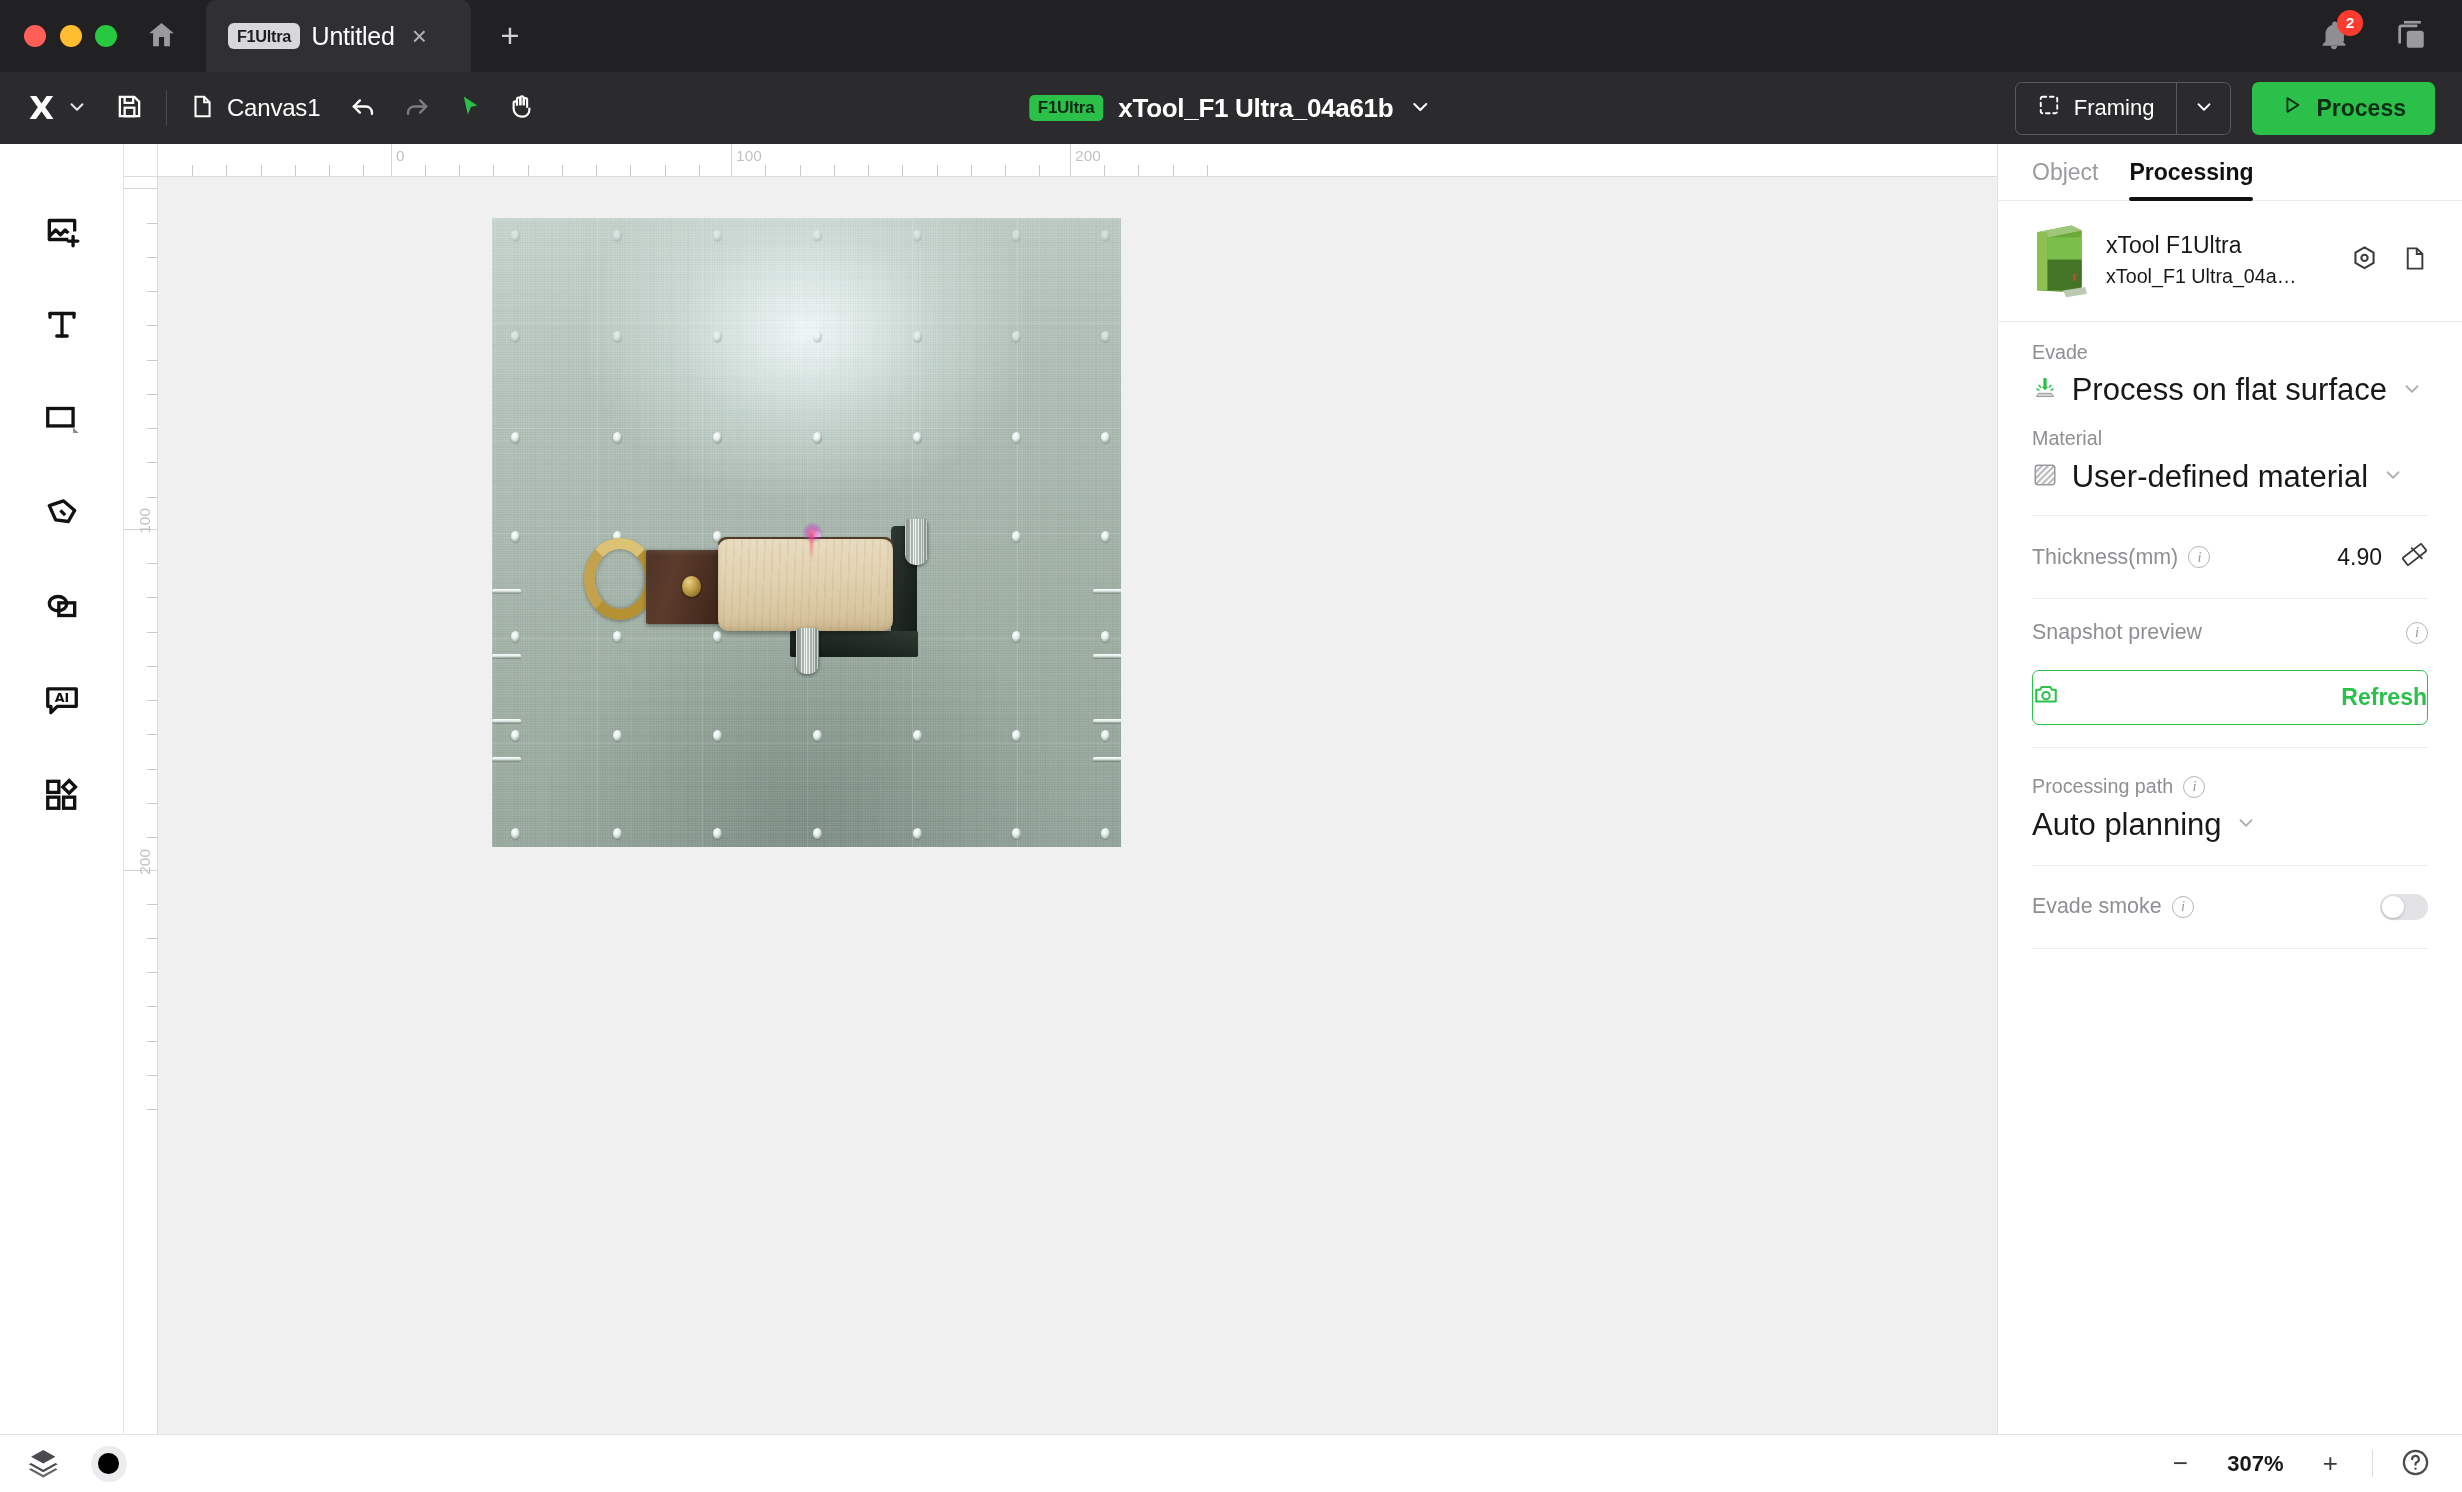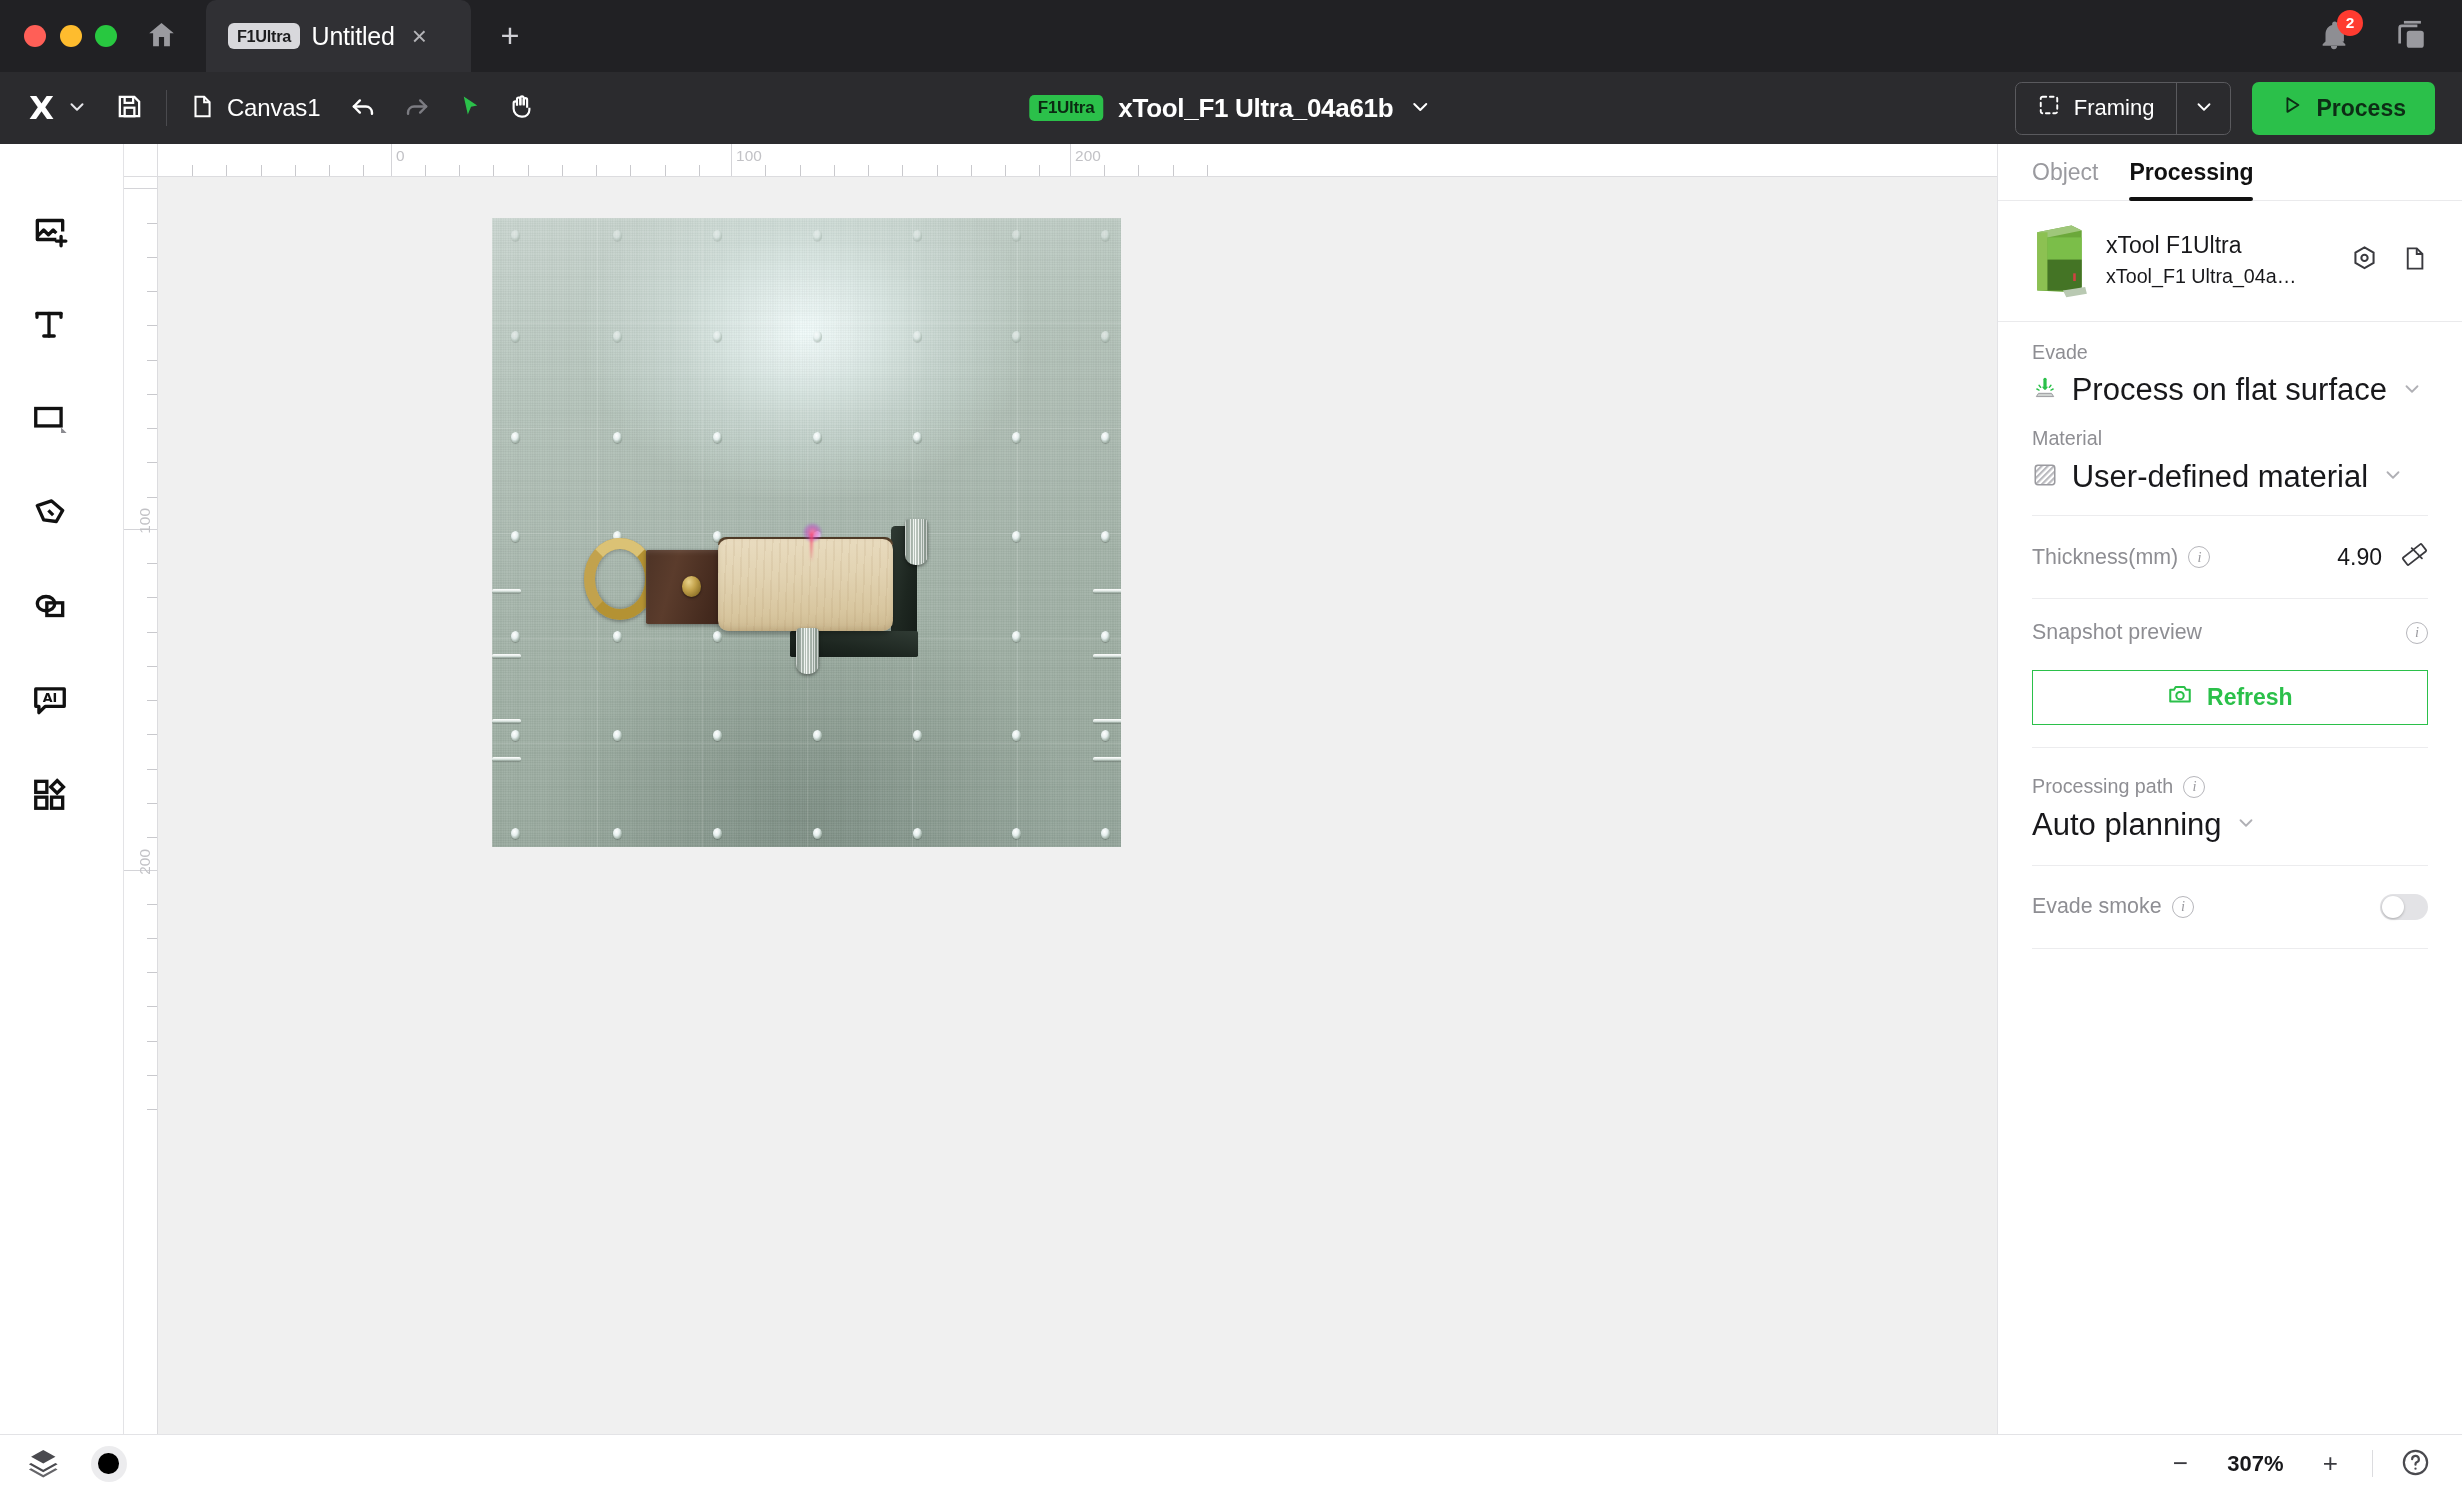--- a/index.html
+++ b/index.html
@@ -75,21 +75,21 @@
     background: #2bc04a; color: #0d2d15; height: 53px; border-radius: 6.8px;
     display: flex; align-items: center; gap: 13.7px; padding: 0 29px; font-size: 23px; font-weight: 600;
   }
 
   
   .rail {
     position: absolute; left: 0; top: 144px; width: 124px; height: 1290px;
     background: #fff; border-right: 0.9px solid #e3e3e6;
     display: flex; flex-direction: column; align-items: center; padding-top: 62px; gap: 44px;
   }
-  .rail-btn { width: 62px; height: 50px; display: flex; align-items: center; cursor: pointer; }
+  .rail-btn { width: 62px; height: 50px; display: flex; align-items: center; justify-content: center; cursor: pointer; }
 
   
   .canvas-wrap {
     position: absolute; left: 124px; top: 144px; width: 1874px; height: 1290px;
     background: #f0f0f0; overflow: hidden;
   }
   .ruler-h {
     position: absolute; left: 34px; top: 0; right: 0; height: 32.5px;
     background: #fff; border-bottom: 0.9px solid #dcdcdf;
   }
@@ -246,22 +246,22 @@
   .plabel { font-size: 19.7px; color: #8e8e93; margin-bottom: 8.6px; }
   .pselect { display: flex; align-items: center; gap: 13.7px; cursor: pointer; }
   .pselect-text { font-size: 31px; color: #18181b; }
   .prow {
     display: flex; align-items: center; padding: 0 34px; height: 65px;
   }
   .prow-label { font-size: 21.4px; color: #8e8e93; display: flex; align-items: center; gap: 10.3px; }
   .prow-value { margin-left: auto; display: flex; align-items: center; gap: 19px; font-size: 23px; color: #18181b; }
   .hr { height: 0.9px; background: #ececee; margin: 8.6px 34px; }
   .refresh-btn {
-    margin: 12px 34px 0 34px; height: 55px; border: 0.9px solid #2bc04a; border-radius: 0;
-    display: flex; align-items: center; justify-content: center; gap: 13.7px;
+    margin: 12px 34px 0 34px; height: 55px; border: 0.9px solid #2bc04a; border-radius: 7px;
+    display: flex; align-items: center; justify-content: space-between; gap: 13.7px;
     color: #2bc04a; font-size: 23px; font-weight: 600; cursor: pointer; background: #fff;
   }
   .info-i {
     width: 22px; height: 22px; border-radius: 50%; border: 1.7px solid #b6b6bb; color: #9a9a9f;
     font-size: 14.5px; font-style: italic; font-family: "Liberation Serif", serif;
     display: inline-flex; align-items: center; justify-content: center; flex: 0 0 auto;
   }
   .toggle {
     width: 48px; height: 26px; border-radius: 13px; background: #e3e3e6; position: relative;
   }

